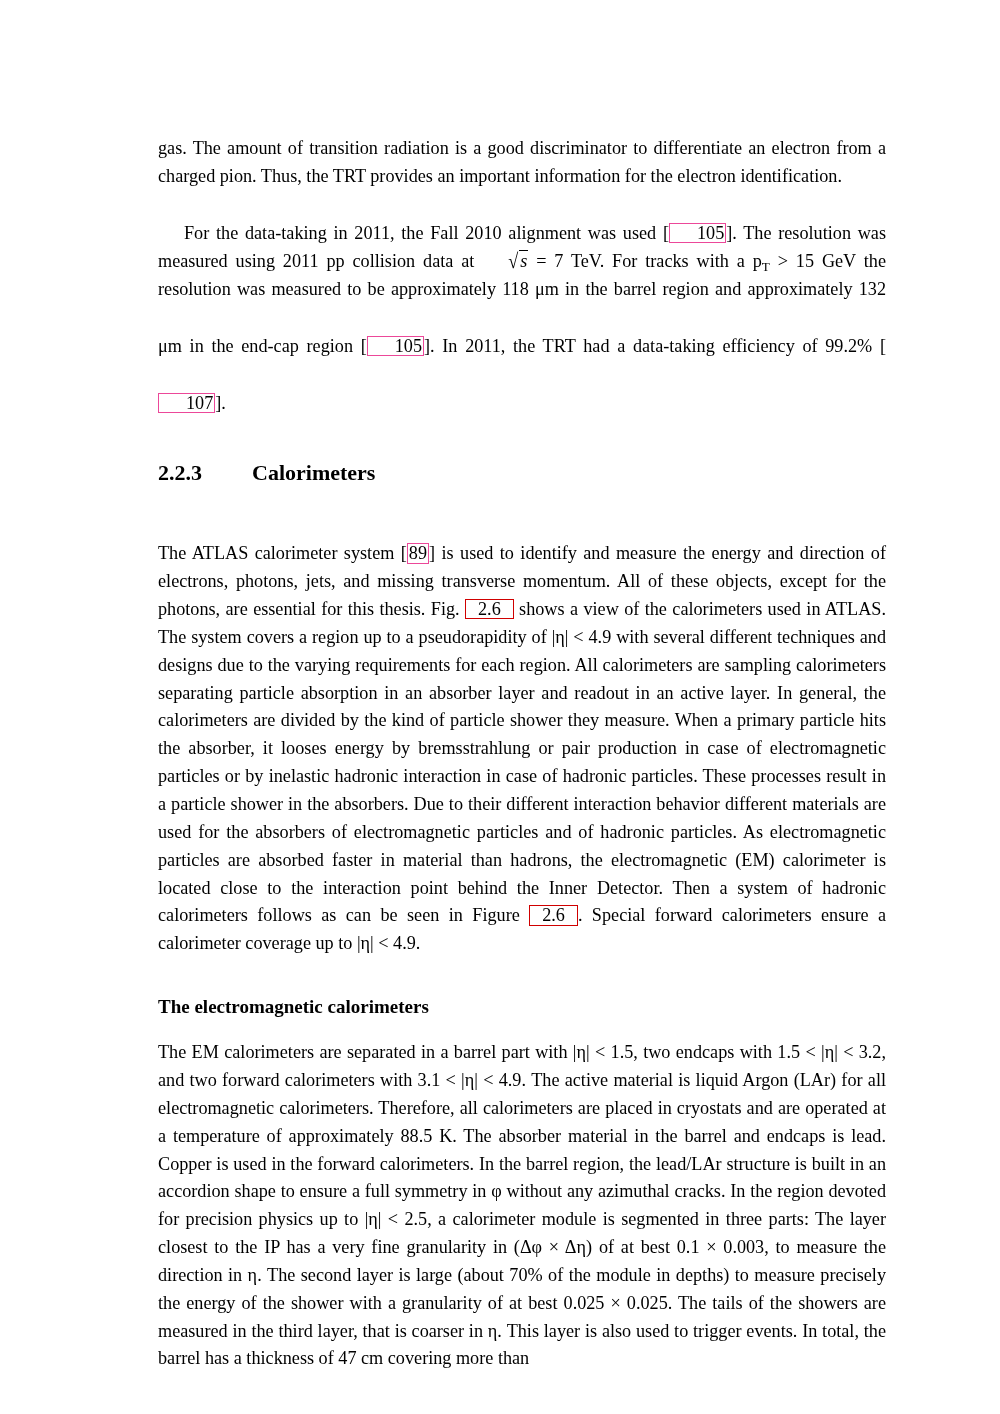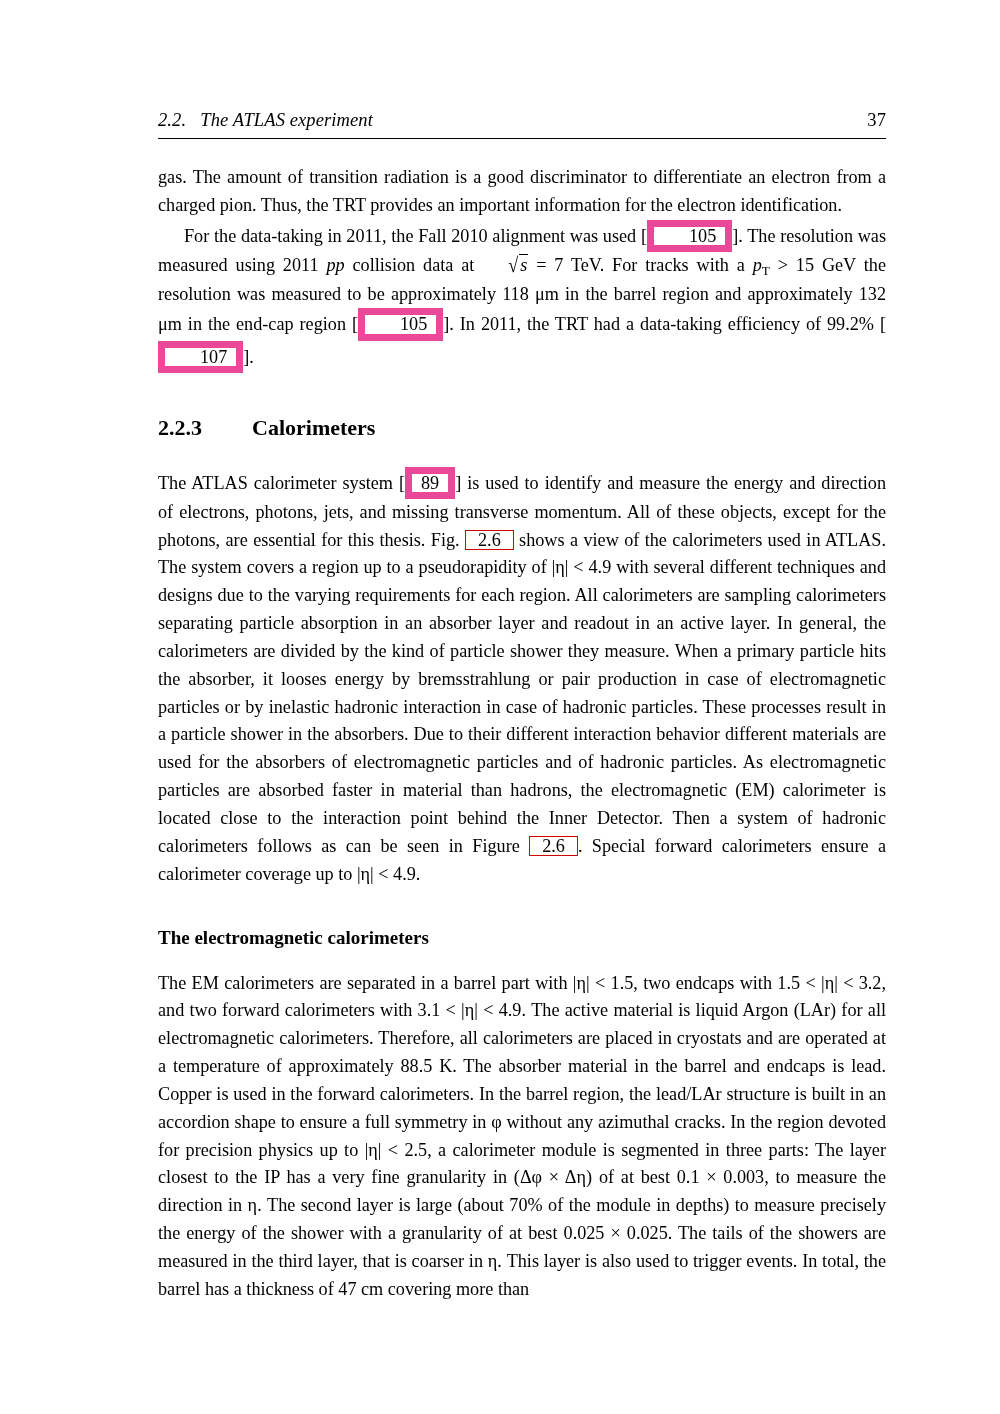--- a/index.html
+++ b/index.html
@@ -66,59 +66,56 @@
     font-family: "Liberation Serif", serif;
     font-weight: bold;
     font-size: 19px;
     margin: 34px 0 18px 0;
   }
   .para-block p + p {
     margin-top: 0;
   }
   .ref {
     color: #000;
-    border: 7px solid #ec4899;
-    padding: 0 9px;
+    border: 1px solid #ec4899;
+    padding: 0 1px;
     line-height: 1;
     display: inline-block;
     text-decoration: none;
+    margin-top: 32px;
   }
   .ref-fig {
     color: #000;
     border: 1px solid #d00000;
     padding: 0 12px;
     line-height: 1;
     display: inline-block;
     text-decoration: none;
   }
-  .mi { font-style: italic; }
+  .mi { }
   .sub {
     font-size: 0.72em;
     vertical-align: -0.28em;
   }
   .sqrt {
     border-top: 1px solid #000;
     padding: 0 1px 0 1px;
     margin-left: 1px;
     font-style: italic;
   }
   .sqrt-sym {
     display: inline-block;
     transform: scaleY(1.15);
   }
 </style>
 </head>
 <body>
 
 <div class="page">
 
-  <div class="header">
-    <div class="hdr-left">2.2.   The ATLAS experiment</div>
-    <div class="hdr-right">37</div>
-  </div>
 
   <div class="body">
 
     <div class="para-block">
       <p>gas. The amount of transition radiation is a good discriminator to differentiate an electron from a charged pion. Thus, the TRT provides an important information for the electron identification.</p>
       <p class="indent"><span>For the data-taking in 2011, the Fall 2010 alignment was used [</span><a class="ref" href="#">105</a><span>]. The resolution was measured using 2011 </span><span class="mi">pp</span><span> collision data at </span><span class="sqrt-sym">√</span><span class="sqrt">s</span><span> = 7 TeV. For tracks with a </span><span class="mi">p</span><span class="sub">T</span><span> &gt; 15 GeV the resolution was measured to be approximately 118 μm in the barrel region and approximately 132 μm in the end-cap region [</span><a class="ref" href="#">105</a><span>]. In 2011, the TRT had a data-taking efficiency of 99.2% [</span><a class="ref" href="#">107</a><span>].</span></p>
     </div>
 
     <h2 class="section"><span class="num">2.2.3</span><span>Calorimeters</span></h2>
 

